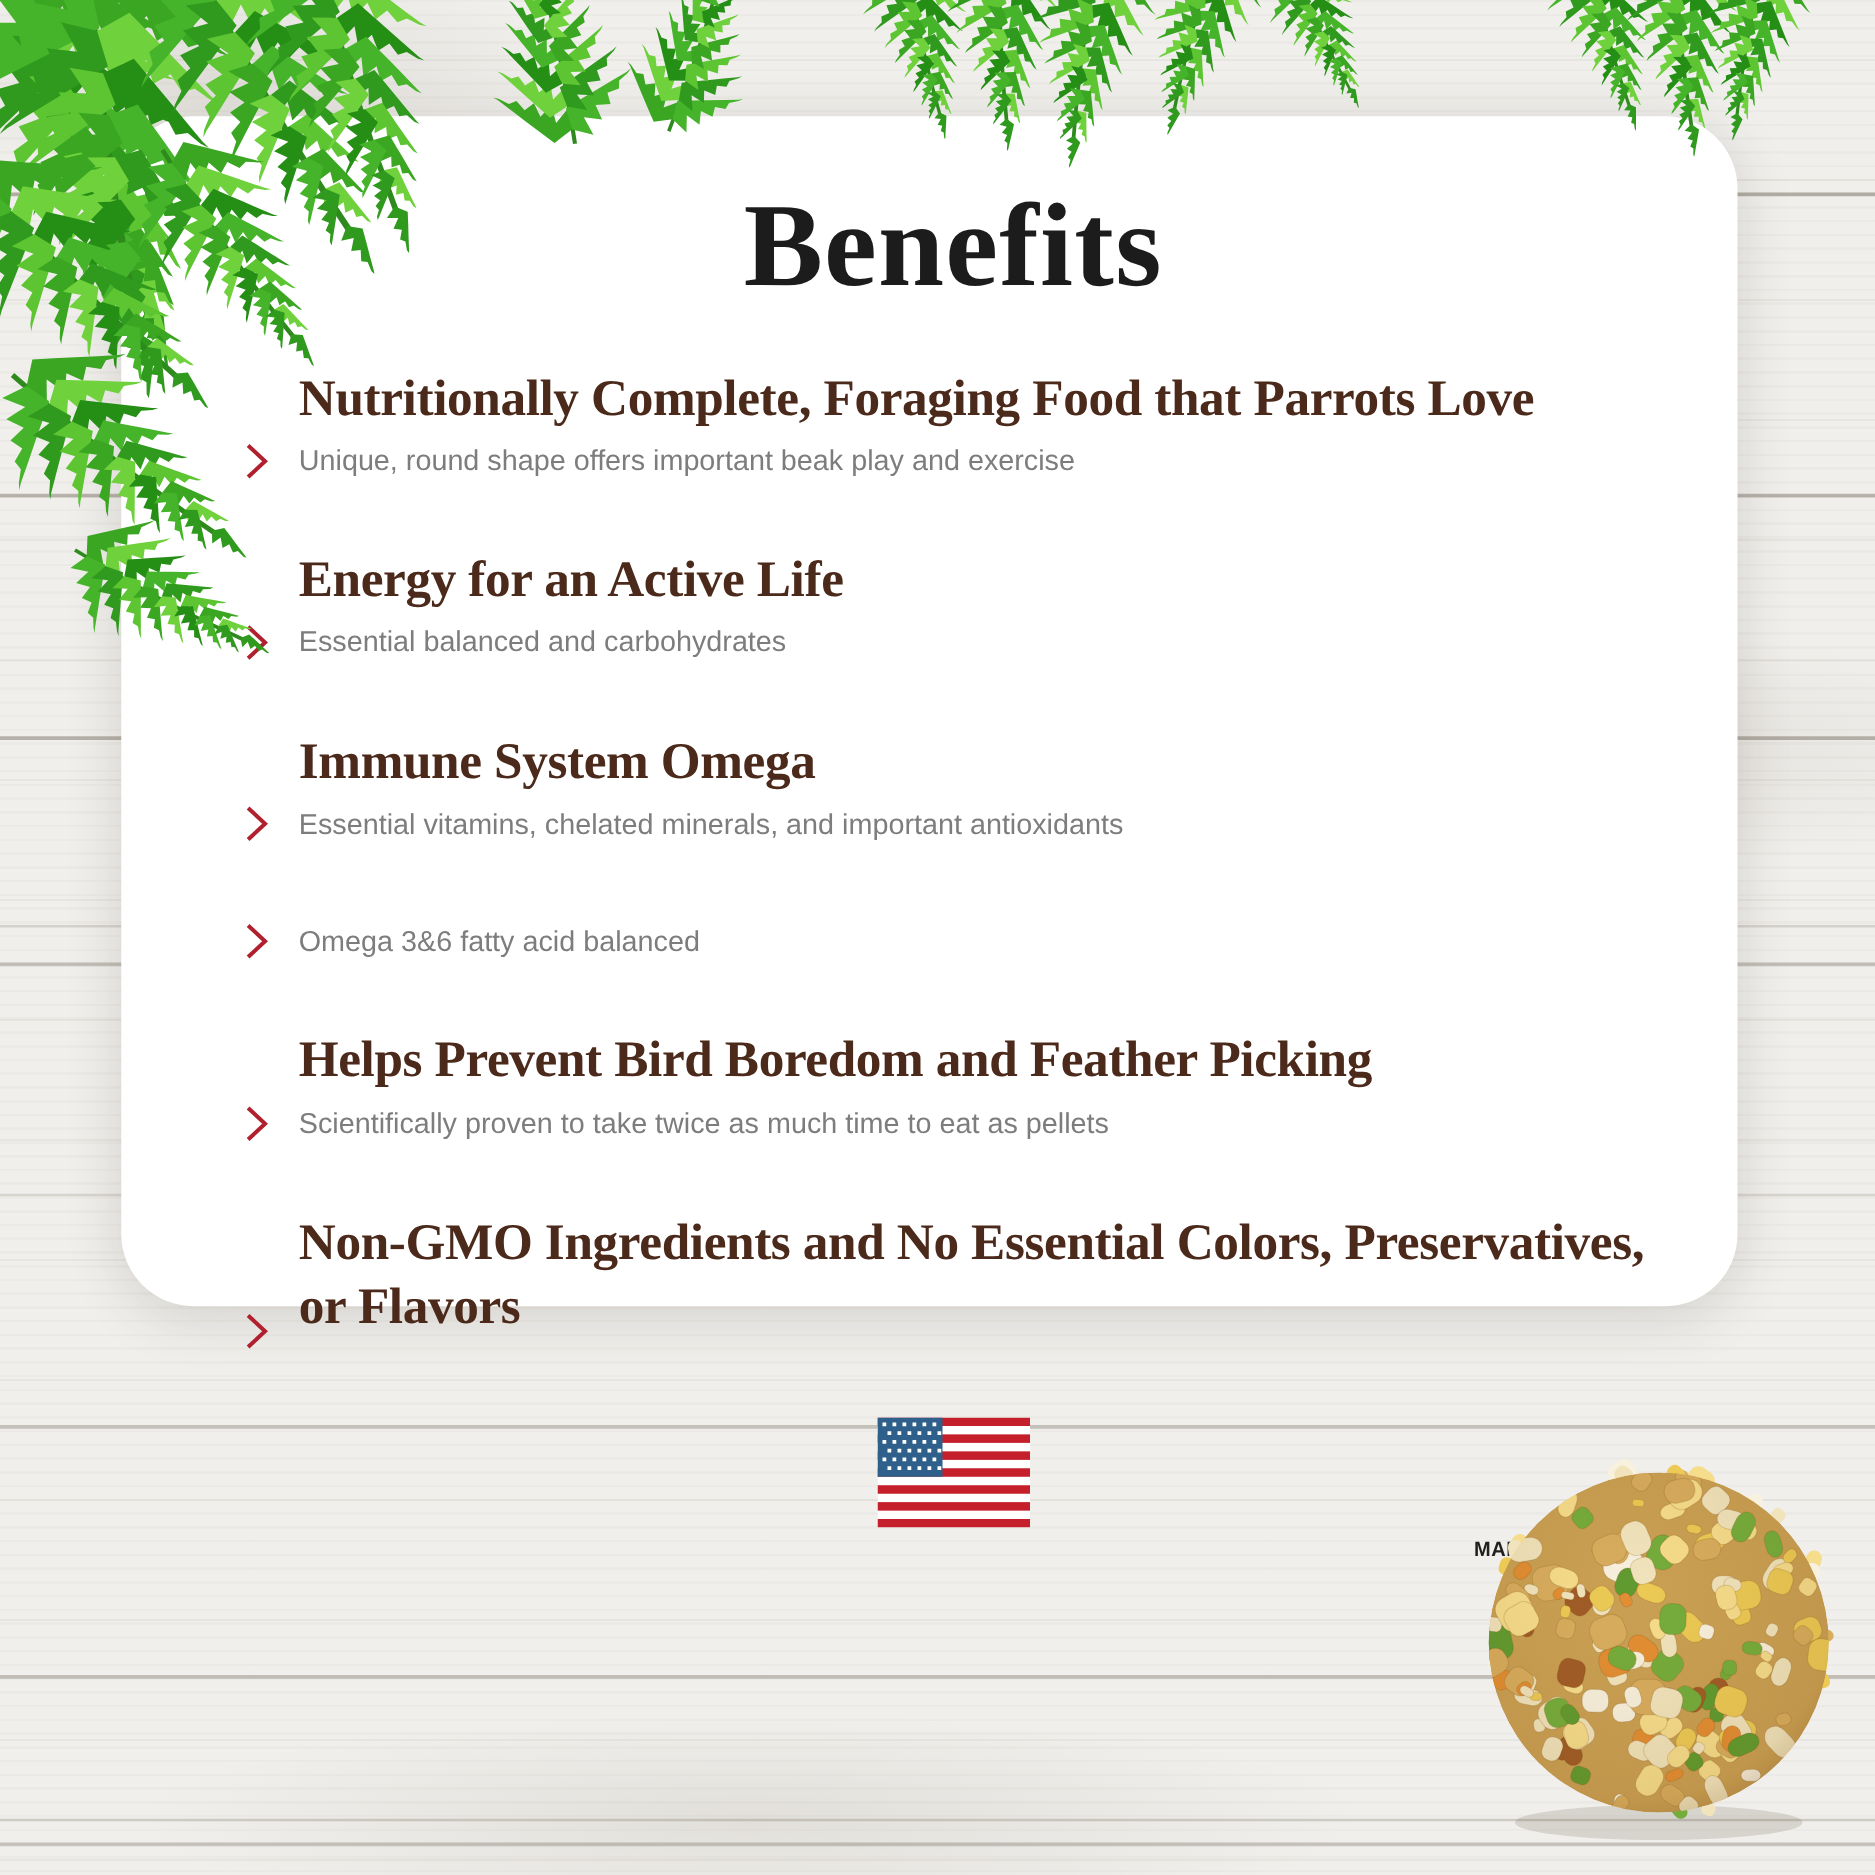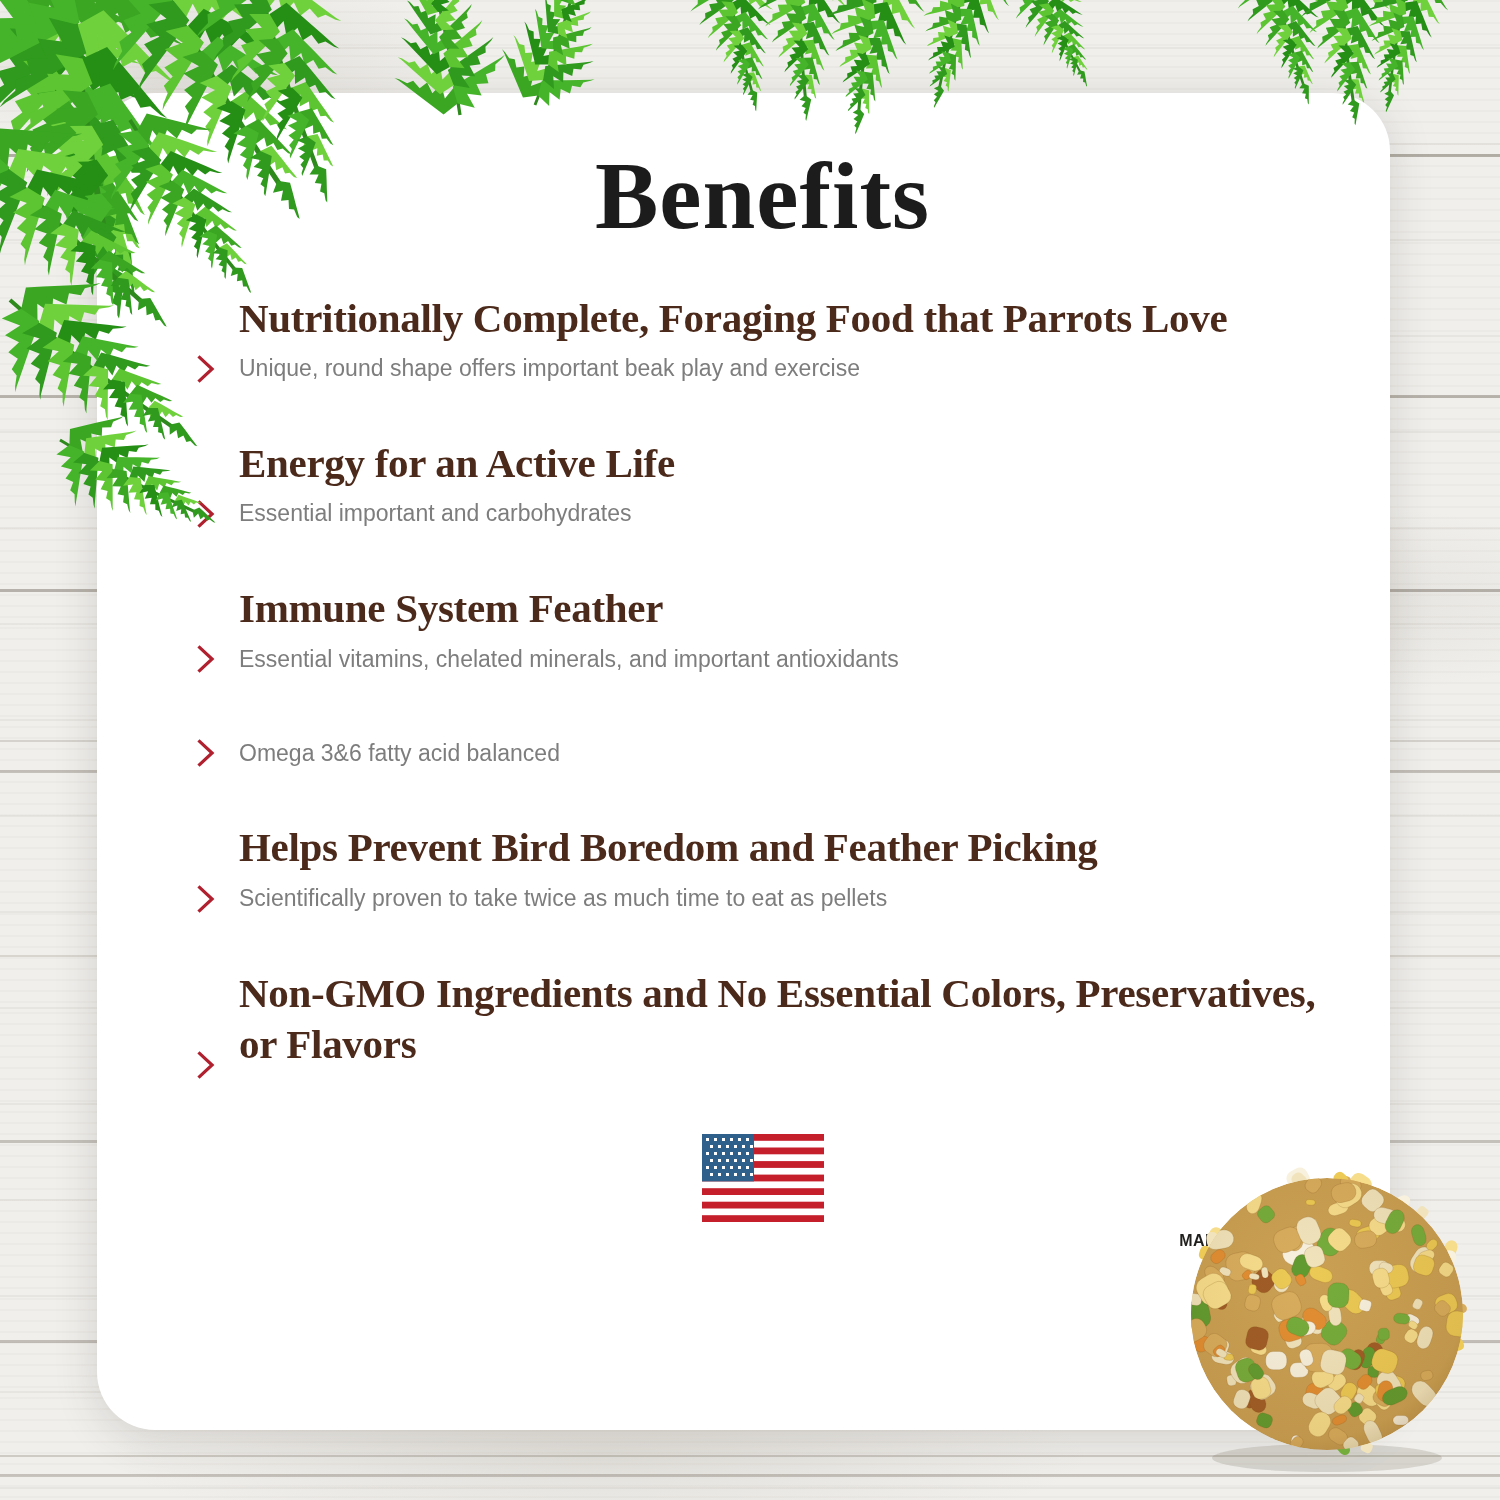--- a/index.html
+++ b/index.html
@@ -6,21 +6,21 @@
   .stage{position:relative;width:1500px;height:1500px;overflow:hidden;
     background-color:#f0efec;
     background-image:
       repeating-linear-gradient(180deg, rgba(165,155,140,0.06) 0 2px, transparent 2px 11px),
       repeating-linear-gradient(180deg, transparent 0 47px, rgba(150,140,125,0.10) 47px 49px, transparent 49px 96px),
       radial-gradient(ellipse 420px 120px at 12% 4%, rgba(150,140,125,0.18), transparent 70%),
       radial-gradient(ellipse 520px 140px at 85% 40%, rgba(150,140,125,0.14), transparent 70%),
       radial-gradient(ellipse 700px 120px at 40% 97%, rgba(150,140,125,0.16), transparent 70%);
     font-family:"Liberation Sans", sans-serif;}
   .plank{position:absolute;left:0;width:100%;pointer-events:none;}
-  .card{position:absolute;left:97px;top:93px;width:1293px;height:1337px;
+  .card{position:absolute;left:97px;top:93px;width:1293px;height:952px;
     background:#ffffff;border-radius:58px;box-shadow:0 8px 44px rgba(60,50,40,0.16);}
   .card-inner{padding:46px 60px 0 98px;}
   h1{margin:0 0 40px 0;text-align:center;font-family:"Liberation Serif", serif;font-weight:700;
     font-size:95px;line-height:1.2;color:var(--title-black,#1c1c1c);letter-spacing:1px;}
   .benefit{display:flex;align-items:flex-end;gap:23px;margin-bottom:54px;}
   .benefit:last-of-type{margin-bottom:0;}
   .chev{flex:0 0 auto;width:21px;height:30px;margin-top:10px;color:var(--accent-red,#b0202e);}
   .btext h2{margin:0 0 10px 0;font-family:"Liberation Serif", serif;font-weight:700;
     font-size:41px;line-height:1.25;letter-spacing:-0.3px;color:var(--heading-brown,#4c2a1b);}
   .btext p{margin:0;font-size:23px;line-height:1.3;color:var(--body-gray,#7d7d7d);}
@@ -61,30 +61,30 @@
           <p>Unique, round shape offers important beak play and exercise</p>
         </div>
       </div>
 
       <div class="benefit">
         <svg class="chev" viewBox="0 0 22 32">
             <path d="M3.5 2.5 L18 16 L3.5 29.5" fill="none" stroke="currentColor" stroke-width="3.4" stroke-linejoin="miter"></path>
           </svg>
         <div class="btext">
           <h2>Energy for an Active Life</h2>
-          <p>Essential important and carbohydrates</p>
+          <p>Essential balanced and carbohydrates</p>
         </div>
       </div>
 
       <div class="benefit">
         <svg class="chev" viewBox="0 0 22 32">
             <path d="M3.5 2.5 L18 16 L3.5 29.5" fill="none" stroke="currentColor" stroke-width="3.4" stroke-linejoin="miter"></path>
           </svg>
         <div class="btext">
-          <h2>Immune System Feather</h2>
+          <h2>Immune System Omega</h2>
           <p>Essential vitamins, chelated minerals, and important antioxidants</p>
         </div>
       </div>
 
       <div class="benefit">
         <svg class="chev" viewBox="0 0 22 32">
             <path d="M3.5 2.5 L18 16 L3.5 29.5" fill="none" stroke="currentColor" stroke-width="3.4" stroke-linejoin="miter"></path>
           </svg>
         <div class="btext">
           <p>Omega 3&amp;6 fatty acid balanced</p>

